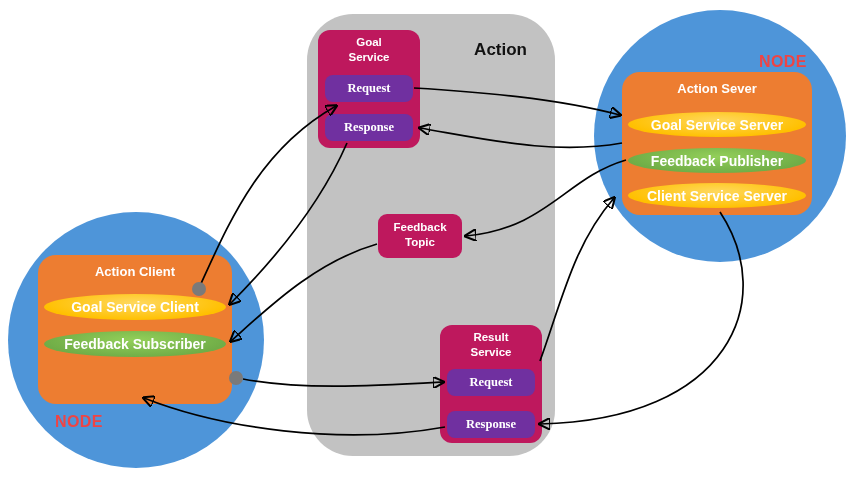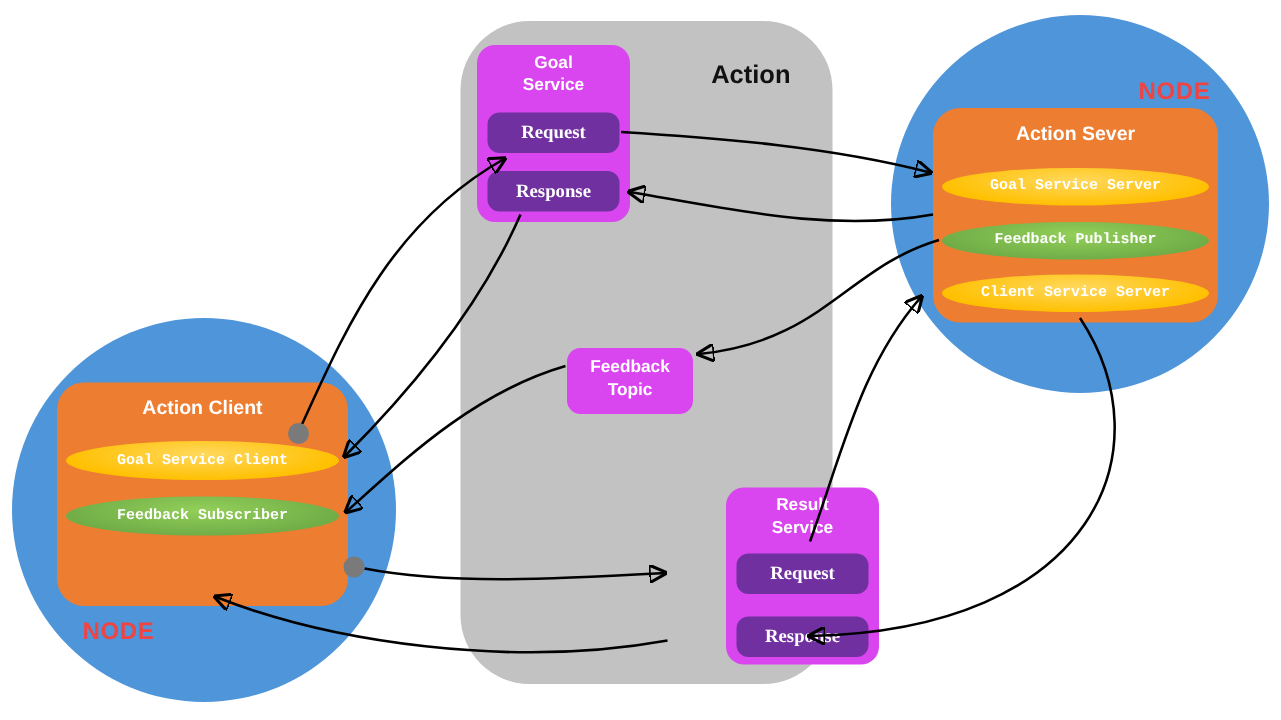--- a/index.html
+++ b/index.html
@@ -8,45 +8,45 @@
 
   .panel { position:absolute; left:307px; top:14px; width:248px; height:442px;
            border-radius:46px; background:#c2c2c2; }
   .panel-title { position:absolute; left:443px; top:40px; width:84px; text-align:right;
            font-size:17px; font-weight:bold; color:#111; }
 
   .circle { position:absolute; border-radius:50%; background:#4e95d9; }
   .client-circle { left:8px;  top:212px; width:256px; height:256px; }
   .server-circle { left:594px; top:10px; width:252px; height:252px; }
 
-  .service-box { position:absolute; background:#d946ef; border-radius:12px; }
+  .service-box { position:absolute; background:#be185d; border-radius:12px; }
   .goal     { left:318px; top:30px;  width:102px; height:118px; }
-  .result   { left:440px; top:325px; width:102px; height:118px;margin-left:44px; }
-  .feedback { left:378px; top:232px; width:84px;  height:44px; border-radius:9px; }
+  .result   { left:440px; top:325px; width:102px; height:118px; }
+  .feedback { left:378px; top:214px; width:84px;  height:44px; border-radius:9px; }
   .service-title { padding-top:5px; text-align:center; color:#fff; font-weight:bold;
            font-size:11.5px; line-height:1.3; white-space:pre-line; }
   .feedback .service-title { padding-top:6px; }
 
   .pbtn { position:absolute; left:7px; width:88px; height:27px; background:#7030A0;
            border-radius:8px; color:#fff; font-weight:bold; font-size:12.5px;
            display:flex; align-items:center; justify-content:center;font-family:Liberation Serif, serif; }
   .goal .req    { top:45px; }
   .goal .resp   { top:84px; }
   .result .req  { top:44px; }
   .result .resp { top:86px; }
 
   .org-box { position:absolute; background:#ED7D31; border-radius:18px; }
   .client-box { left:38px;  top:255px; width:194px; height:149px; }
   .server-box { left:622px; top:72px;  width:190px; height:143px; }
   .org-title { position:absolute; top:9px; left:0; right:0; text-align:center;
            color:#fff; font-weight:bold; font-size:13px; }
 
   .ellipse { position:absolute; left:6px; border-radius:50%; color:#fff; font-weight:bold;
-           font-size:10px; display:flex; align-items:center; justify-content:center;
-           text-align:right;font-family:Liberation Mono, monospace; }
+           font-size:14px; display:flex; align-items:center; justify-content:center;
+           text-align:right; }
   .client-box .ellipse { width:182px; height:26px; }
   .server-box .ellipse { width:178px; height:25px; }
   .yellow { background: radial-gradient(ellipse at 50% 35%, #ffd85e 0%, #ffc000 72%); }
   .green  { background: radial-gradient(ellipse at 50% 35%, #93cf59 0%, #70ad47 72%); }
   .client-box .e1 { top:39px; }  .client-box .e2 { top:76px; }  .client-box .e3 { top:112px; }
   .server-box .e1 { top:40px; }  .server-box .e2 { top:76px; }  .server-box .e3 { top:111px; }
 
   .node-label { position:absolute; font-size:16px; font-weight:bold; color:#ef4444;
            letter-spacing:0.4px; }
   .client-node-label { left:55px;  top:413px; }

